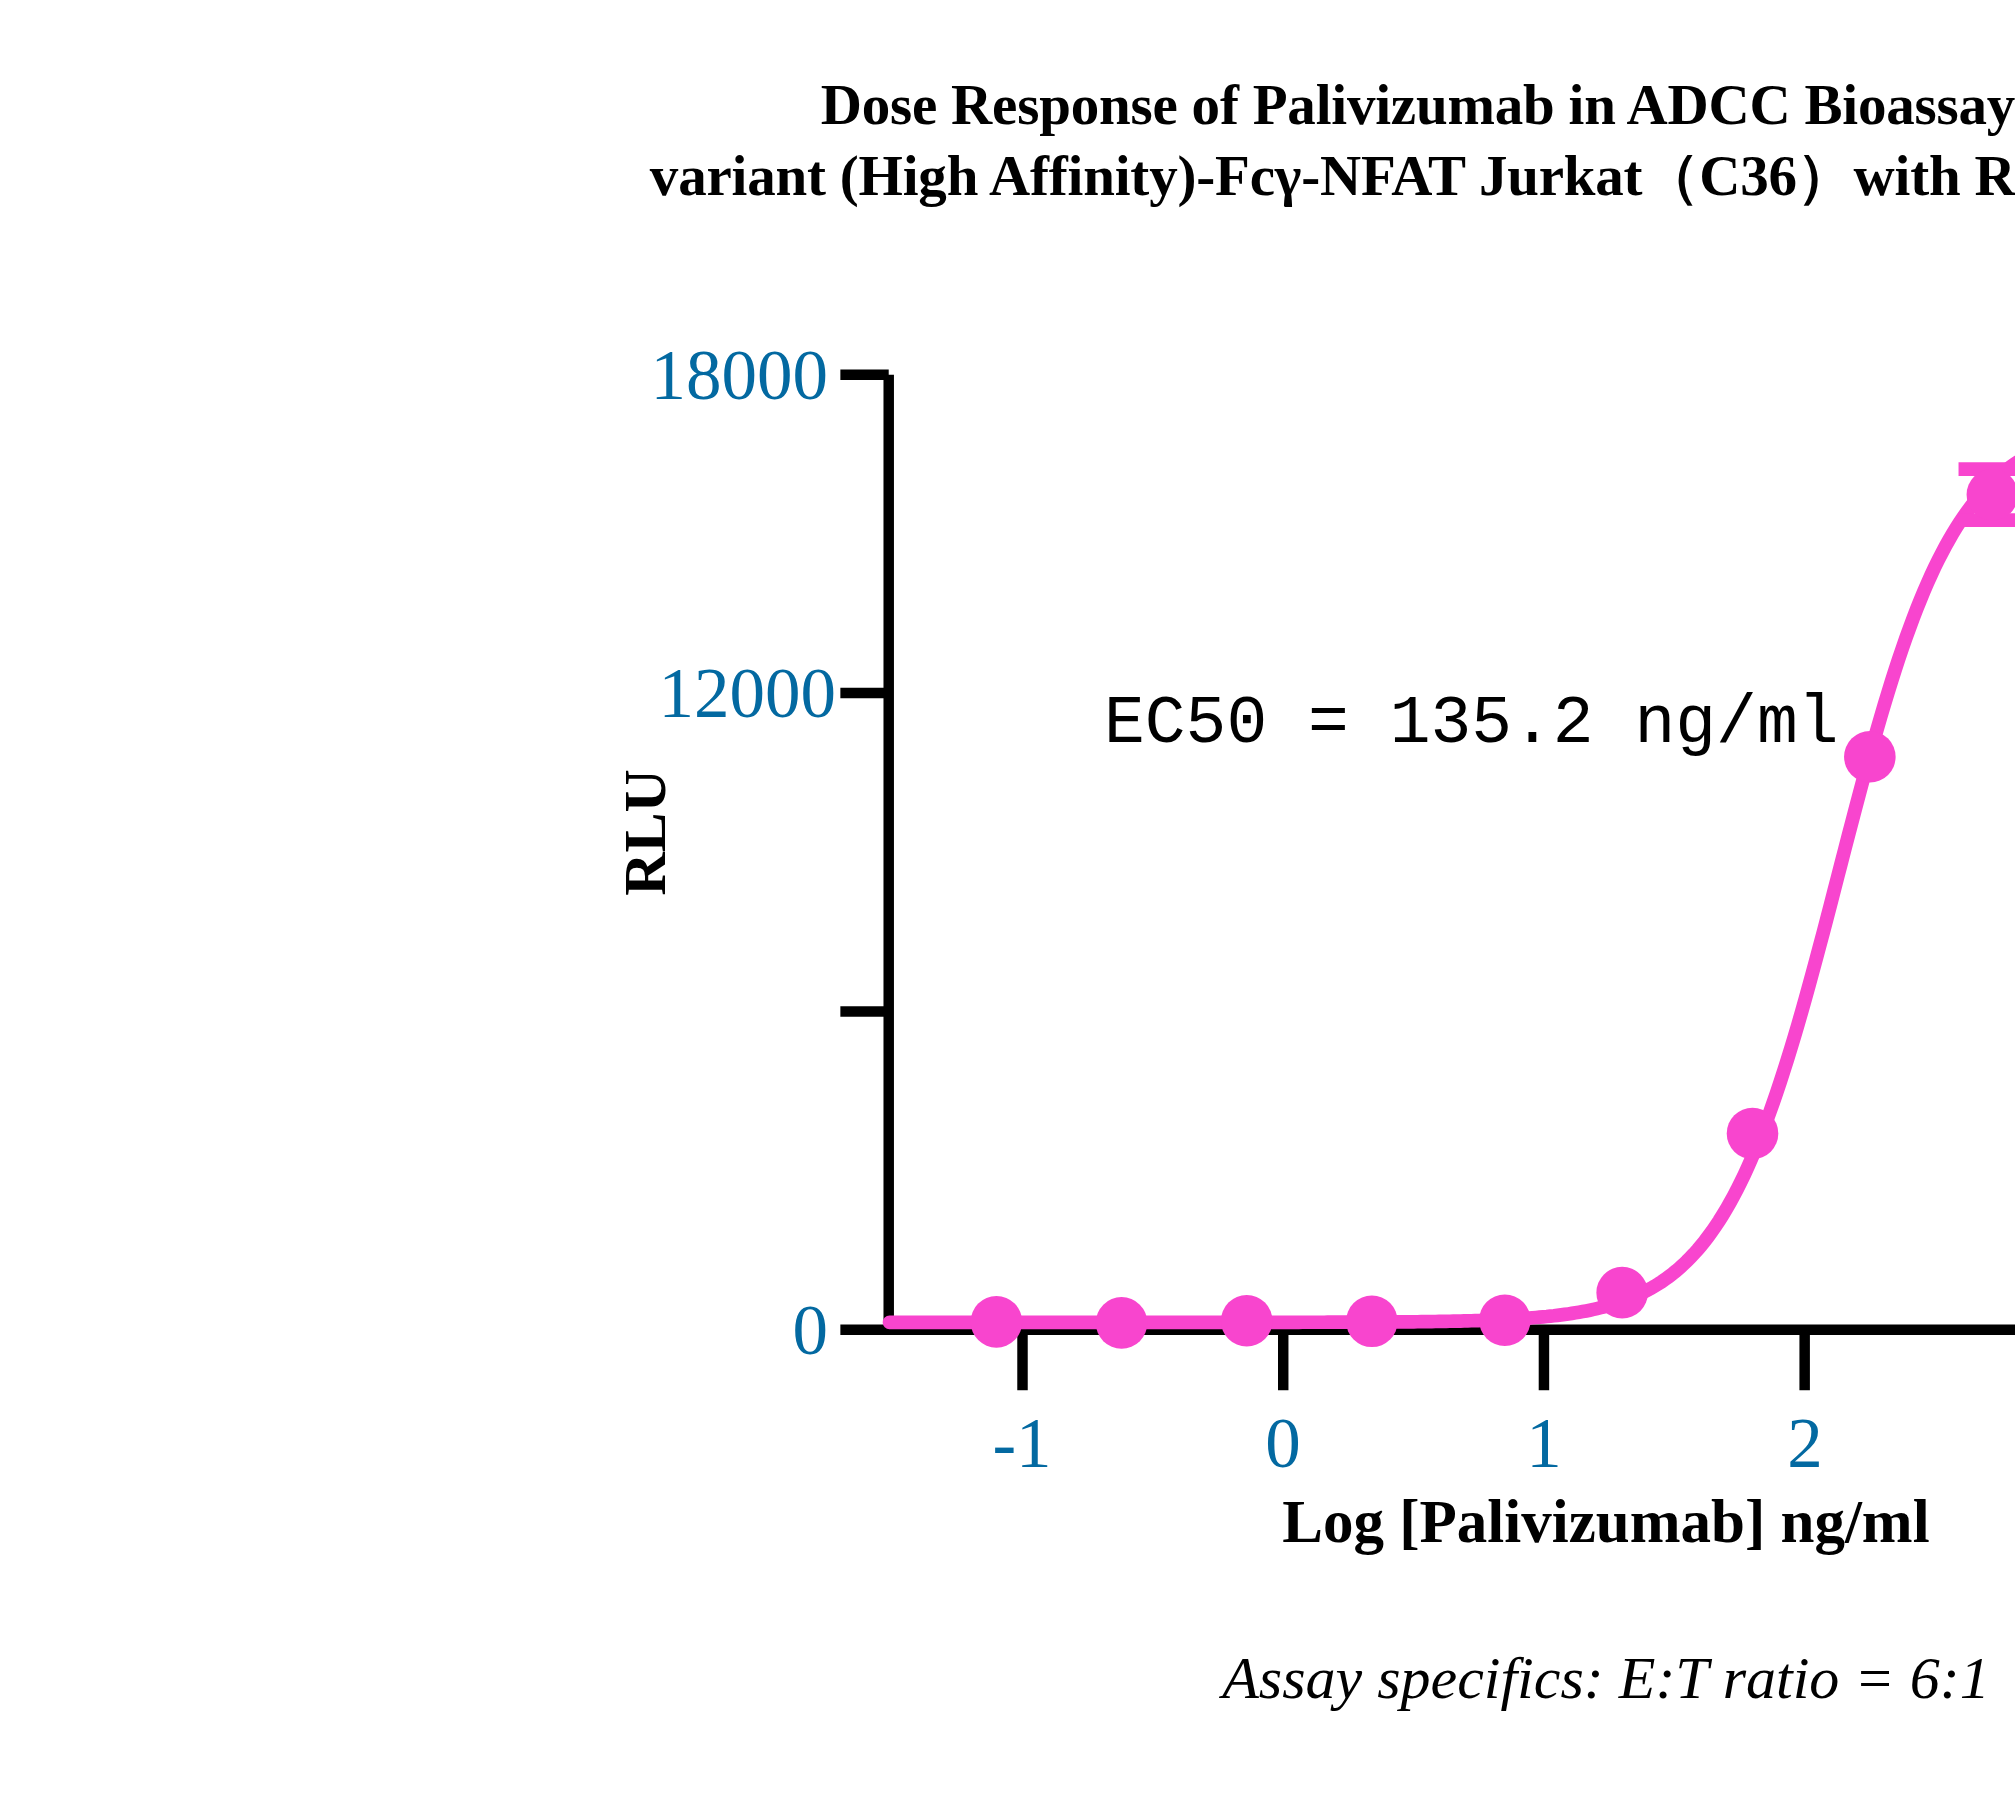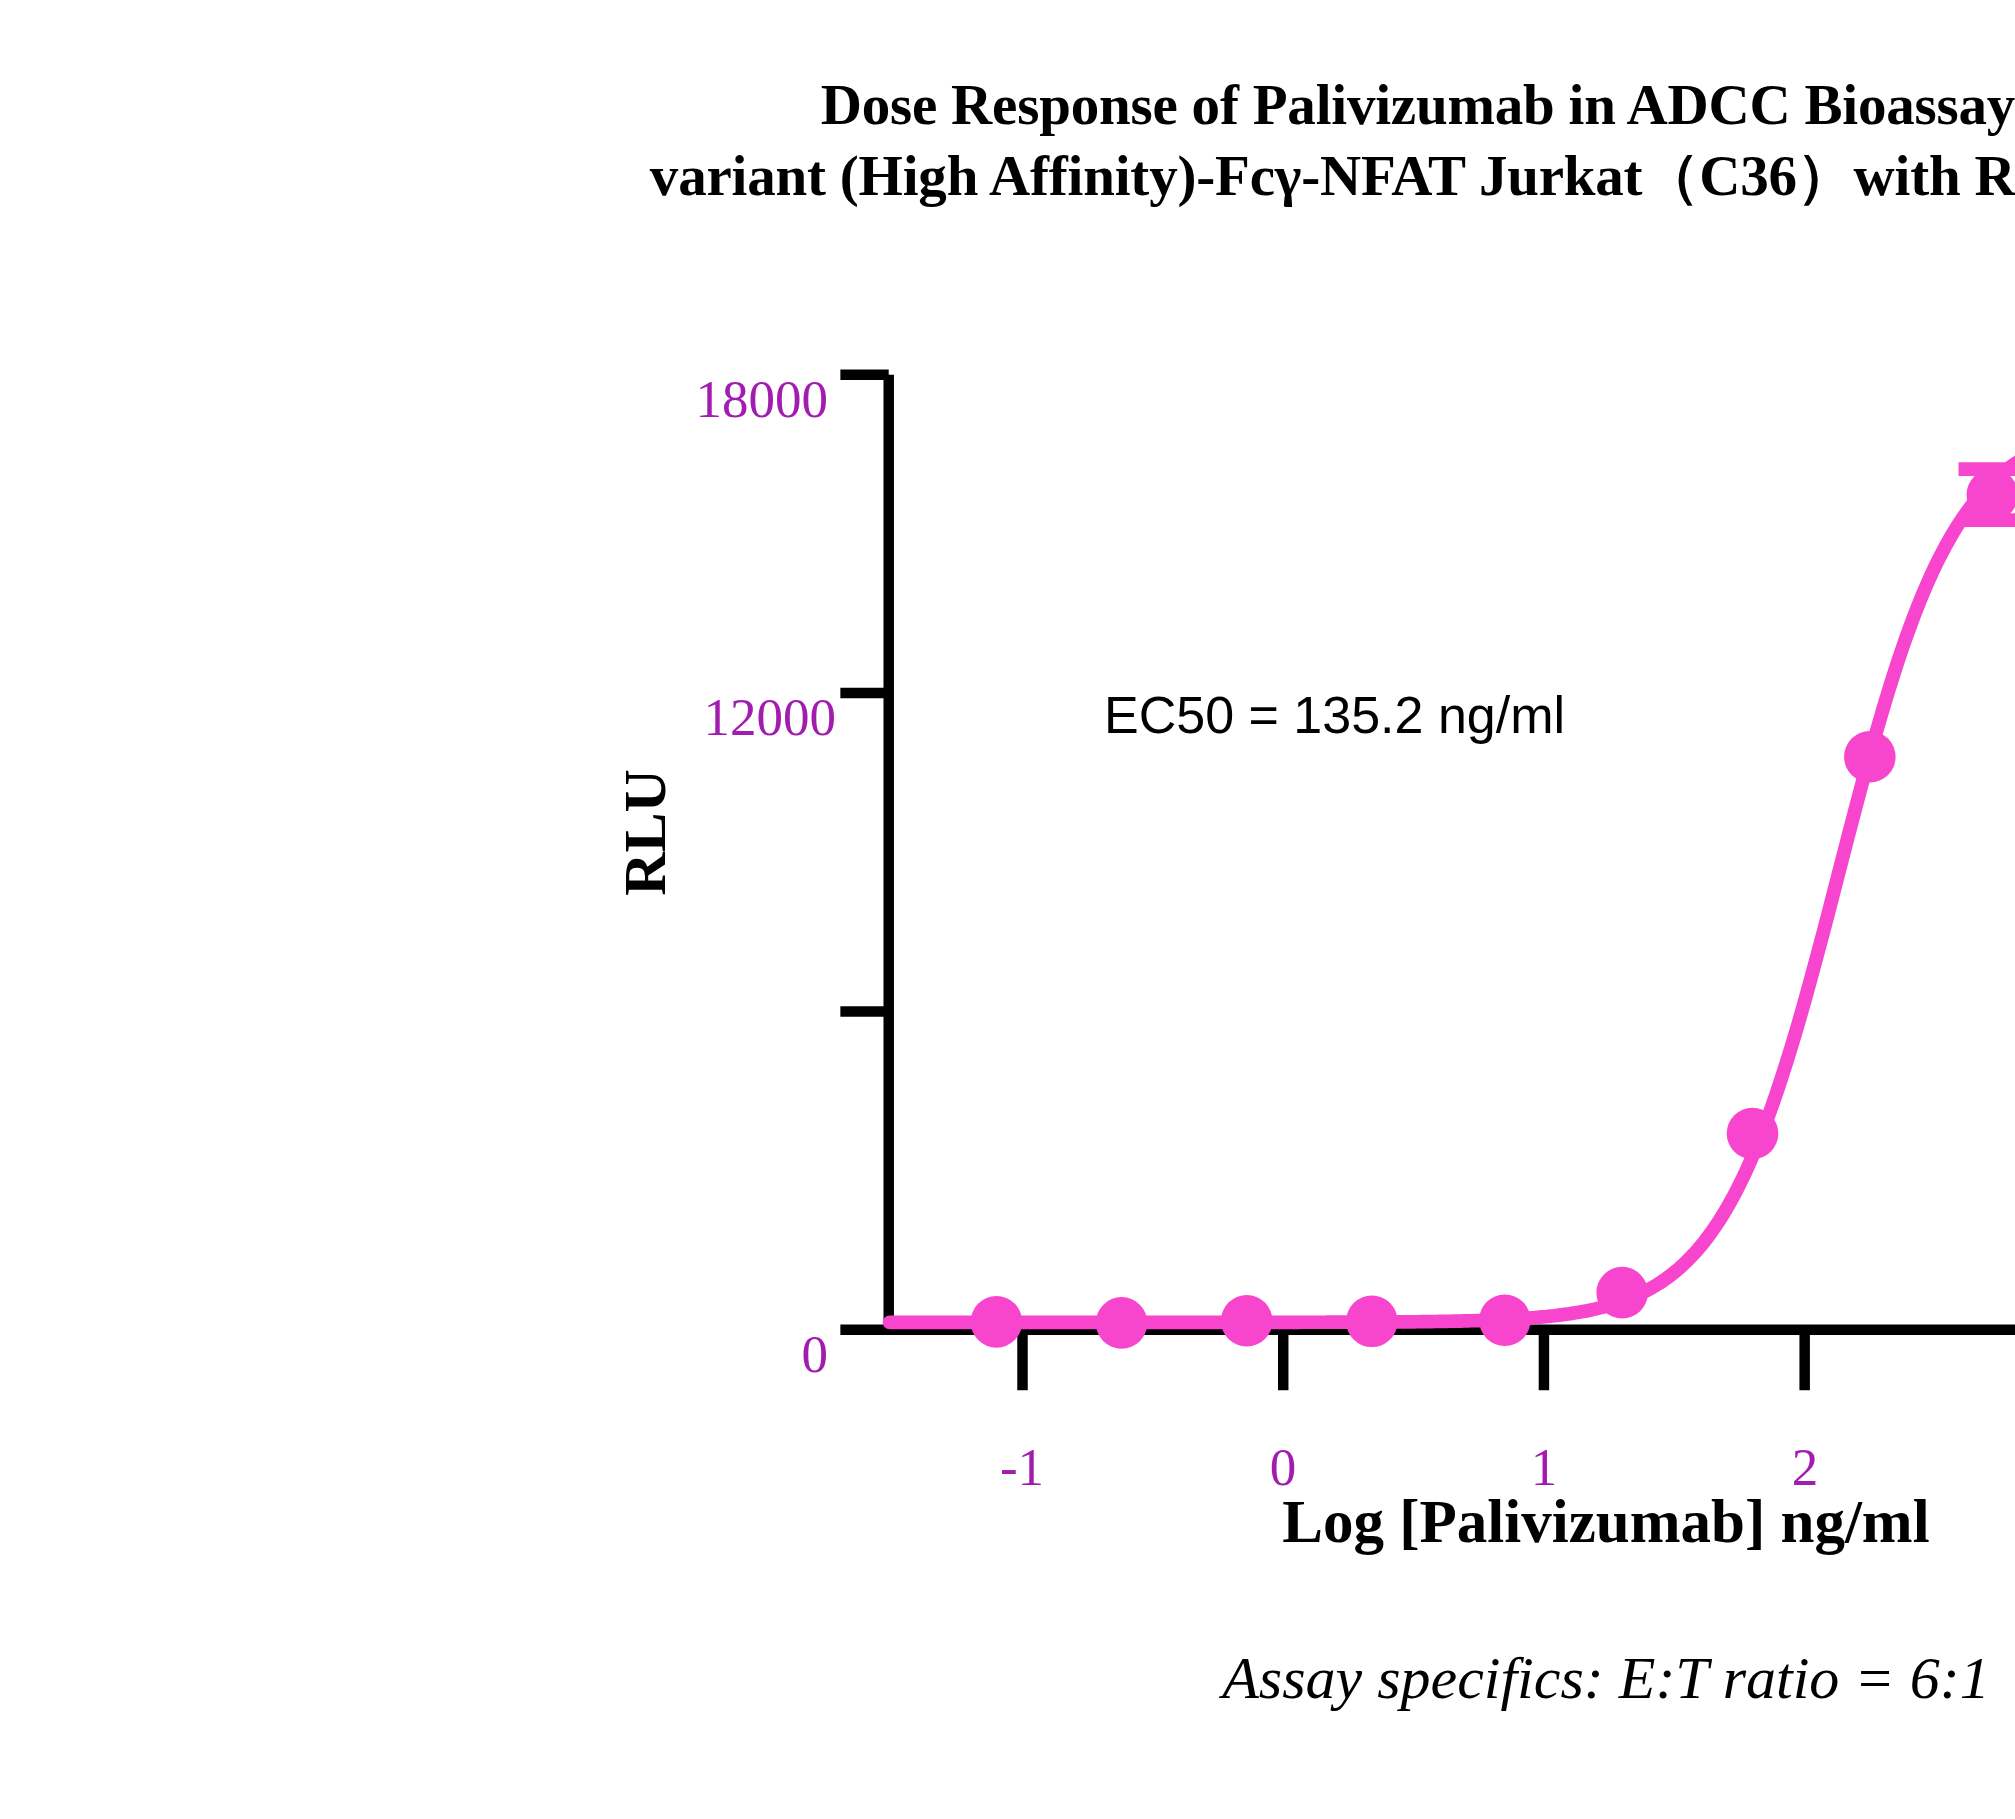--- a/index.html
+++ b/index.html
@@ -8,34 +8,34 @@
 
   
   #title-block{position:absolute;left:0;top:69px;width:3212px;text-align:center;}
   .title-line{font-family:"Liberation Serif",serif;font-weight:bold;font-size:57px;line-height:71px;letter-spacing:-0.2px;white-space:nowrap;}
 
   
   #chart-area{position:absolute;left:0;top:0;width:3212px;height:1819px;}
   #plot-svg{position:absolute;left:0;top:0;}
 
   
-  .tick-label{position:absolute;font-family:"Liberation Serif",serif;font-size:53px;line-height:53px;color:#a21caf;white-space:nowrap;margin-top:24px;}
+  .tick-label{position:absolute;font-family:"Liberation Serif",serif;font-size:71px;line-height:53px;color:#0369a1;white-space:nowrap;}
   .ytick{text-align:right;transform:translateY(-50%);}
   .xtick{text-align:center;transform:translateX(-50%);}
 
   
   #ylabel{position:absolute;left:524px;top:798px;width:242px;text-align:center;
           font-family:"Liberation Serif",serif;font-weight:bold;font-size:60px;
           transform:rotate(-90deg);transform-origin:center center;white-space:nowrap;}
   #xlabel{position:absolute;left:0;top:1487px;width:3212px;text-align:center;
           font-family:"Liberation Serif",serif;font-weight:bold;font-size:61px;white-space:nowrap;}
 
   
-  #ec50{position:absolute;left:1104px;top:685px;font-family:Liberation Sans, sans-serif;
-        font-size:52px;white-space:nowrap;}
+  #ec50{position:absolute;left:1104px;top:685px;font-family:Liberation Mono, monospace;
+        font-size:68px;white-space:nowrap;}
 
   
   #caption{position:absolute;left:0;top:1644px;width:3212px;text-align:center;
            font-family:"Liberation Serif",serif;font-style:italic;font-size:60px;white-space:nowrap;}
 </style>
 </head>
 <body>
 
 <div id="figure">
 

